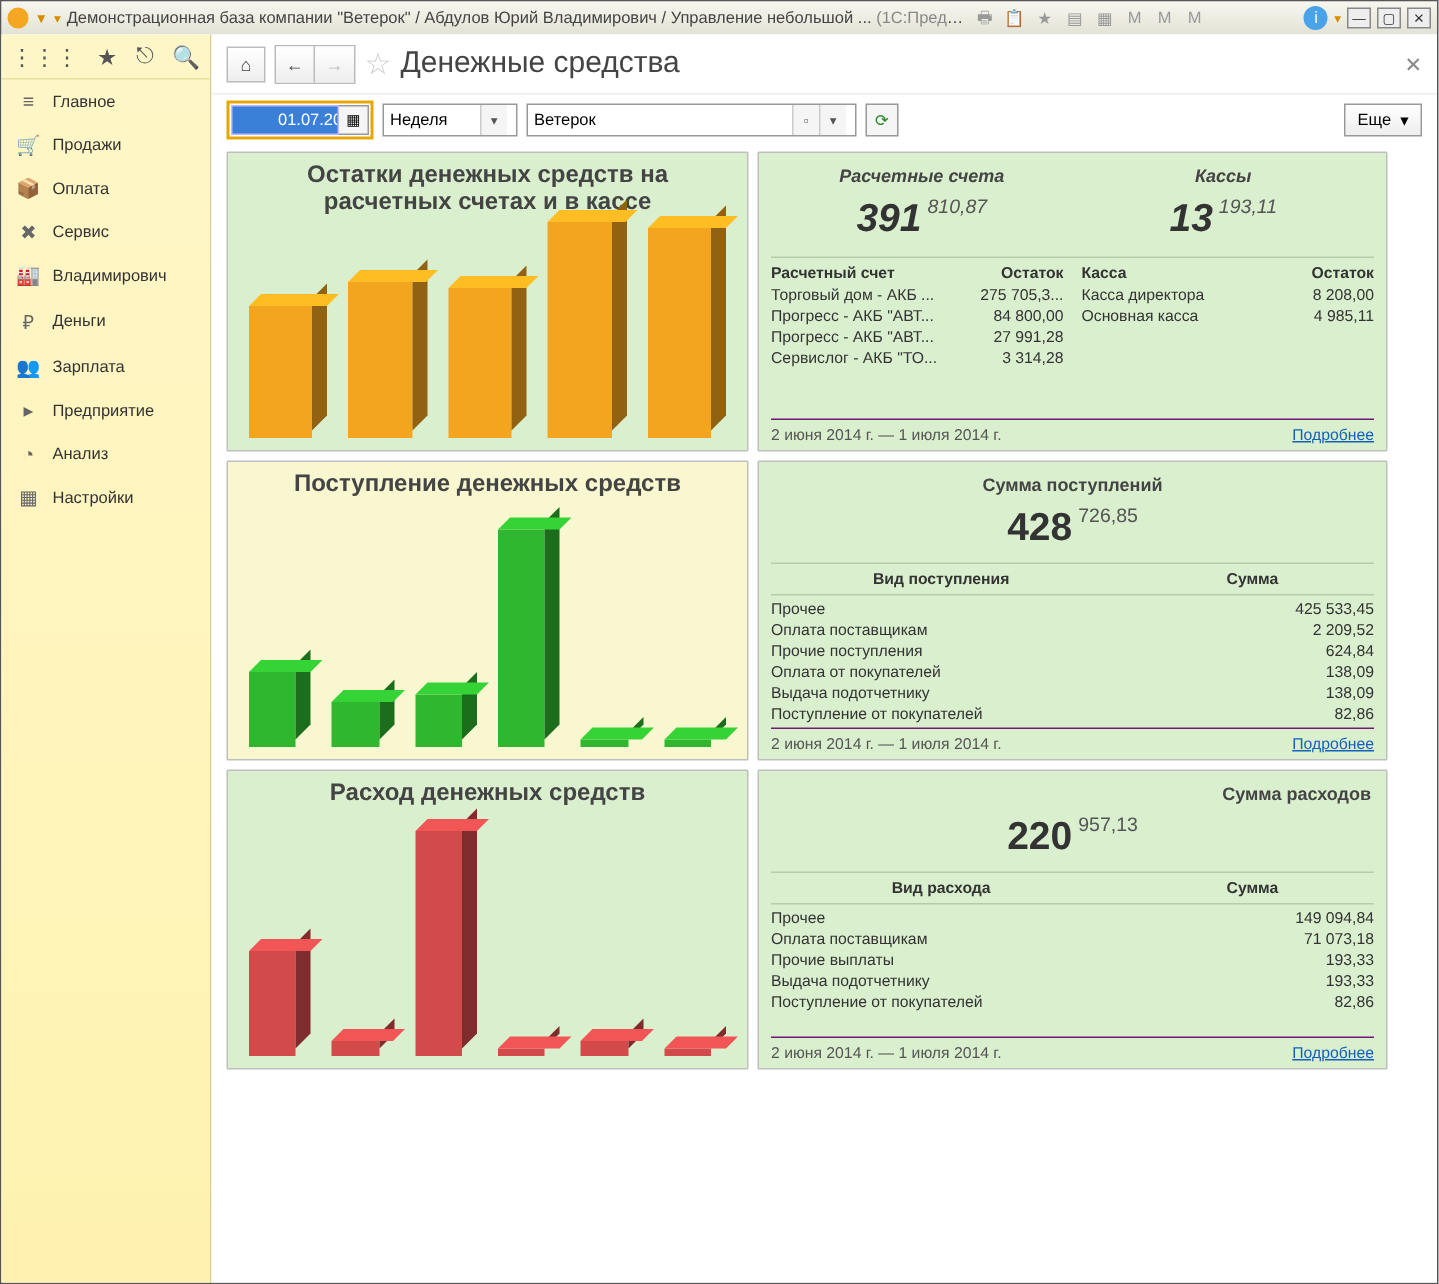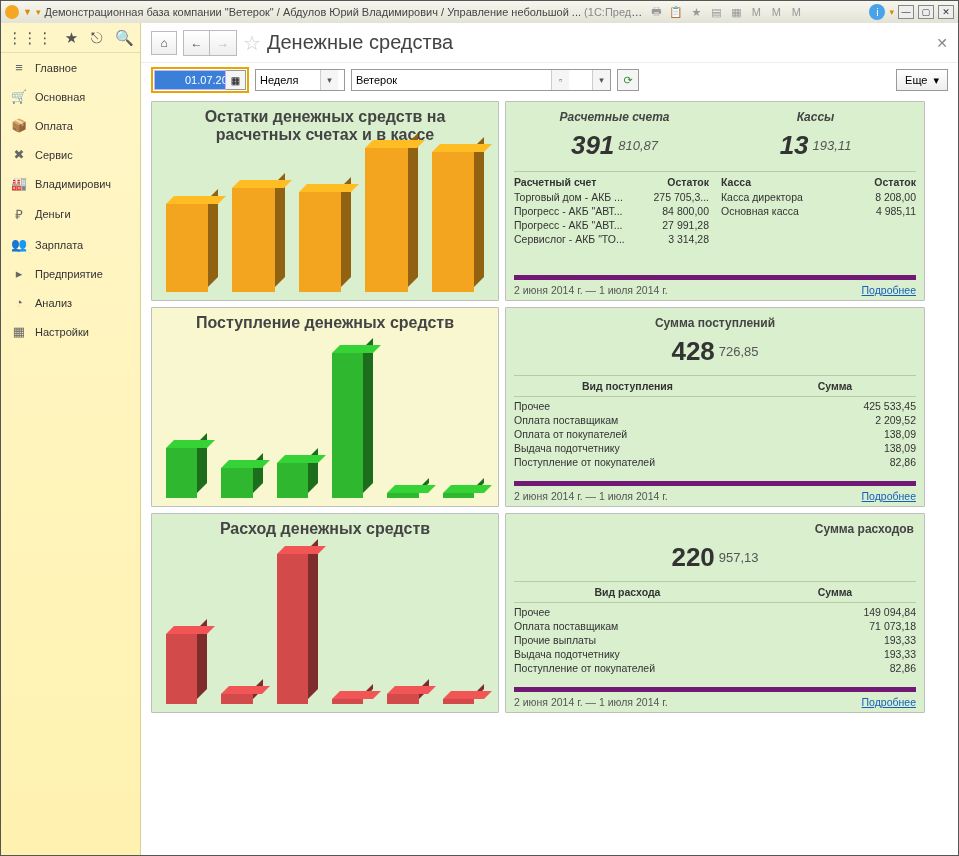--- a/index.html
+++ b/index.html
@@ -54,32 +54,32 @@
   .chartbox { position:absolute; left:8px; right:8px; bottom:8px; top:22px;}
   .bars { position:absolute; inset:0; display:flex; align-items:flex-end; gap:14px; padding:0 6px;}
   .bar3d { position:relative; flex:1;}
   .bar-front{ position:absolute; left:0; right:10px; bottom:0;}
   .bar-side { position:absolute; right:0; width:10px; bottom:0; transform-origin:left; filter:brightness(0.8);}
   .bar-top  { position:absolute; left:0; right:0; height:8px;}
   
   .ic-top { display:flex; text-align:center;}
   .ic-col { flex:1; padding:2px 4px;font-style:italic;}
   .ic-h { font-weight:bold; color:#444; font-size:12px; padding-bottom:2px;}
-  .bignum { display:flex; align-items:center; justify-content:center; gap:4px; padding:4px 0 6px;}
+  .bignum { display:flex; align-items:flex-start; justify-content:center; gap:4px; padding:4px 0 6px;}
   .bignum .whole{ font-size:26px; font-weight:bold;color:#333;}
   .bignum .frac{ font-size:13px;color:#555;}
   .ic-sep { height:1px; background:#b8cba8; margin:2px 0;}
   .tbl { font-size:10.5px; color:#333;}
   .tbl-row{ display:flex; padding:1px 0;}
   .tbl-row .c1{ flex:1.4; white-space:nowrap; overflow:hidden; text-overflow:ellipsis;}
   .tbl-row .c2{ flex:1; text-align:right;}
   .tbl-hdr{ font-weight:bold; padding:2px 0;gap:13px;}
   .dual { display:flex; gap:12px;}
   .dual .half{flex:1;}
-  .ic-foot { margin-top:auto; display:flex; padding-top:4px; font-size:10.5px; border-top:5px solid #701a75;align-items:flex-end;}
+  .ic-foot { margin-top:auto; display:flex; padding-top:4px; font-size:10.5px; border-top:1px solid #701a75;align-items:flex-end;}
   .ic-foot .range{ color:#555;}
   .ic-foot .more-link{ margin-left:auto; color:#1560bd; text-decoration:underline; cursor:pointer;}
 </style>
 </head>
 <body>
 
 <div class="outer">
 
   <div class="titlebar">
     <span class="tb-icon"></span>
@@ -114,21 +114,21 @@
         <span>⎋</span>
         <span>🔍</span>
       </div>
       <div id="sb-items">
           <div class="sb-item">
             <span class="sb-ico">≡</span>
             <span>Главное</span>
           </div>
           <div class="sb-item">
             <span class="sb-ico">🛒</span>
-            <span>Основная</span>
+            <span>Продажи</span>
           </div>
           <div class="sb-item">
             <span class="sb-ico">📦</span>
             <span>Оплата</span>
           </div>
           <div class="sb-item">
             <span class="sb-ico">✖</span>
             <span>Сервис</span>
           </div>
           <div class="sb-item">
@@ -172,21 +172,21 @@
 
       <div class="toolbar">
         <div class="datebox">
           <input class="datein" value="01.07.2014" style="">
           <div class="cal">▦</div>
         </div>
         <div class="combo" style="width:90px;">
           <input style="width: 64px;" value="Неделя">
           <div class="cbtn">▾</div>
         </div>
-        <div class="combo" style="width:260px;justify-content:space-between;">
+        <div class="combo" style="width:220px;">
           <input style="width: 176px;" value="Ветерок">
           <div class="cbtn">▫</div>
           <div class="cbtn">▾</div>
         </div>
         <div class="refresh">⟳</div>
         <div class="more">
           <span>Еще</span>
             <span>▾</span>
         </div>
       </div>
@@ -347,20 +347,24 @@
               <div id="inc-rows">
                   <div class="tbl-row">
                     <div class="c1">Прочее</div>
                     <div class="c2">425 533,45</div>
                   </div>
                   <div class="tbl-row">
                     <div class="c1">Оплата поставщикам</div>
                     <div class="c2">2 209,52</div>
                   </div>
                   <div class="tbl-row">
+                    <div class="c1">Прочие поступления</div>
+                    <div class="c2">624,84</div>
+                  </div>
+                  <div class="tbl-row">
                     <div class="c1">Оплата от покупателей</div>
                     <div class="c2">138,09</div>
                   </div>
                   <div class="tbl-row">
                     <div class="c1">Выдача подотчетнику</div>
                     <div class="c2">138,09</div>
                   </div>
                   <div class="tbl-row">
                     <div class="c1">Поступление от покупателей</div>
                     <div class="c2">82,86</div>

